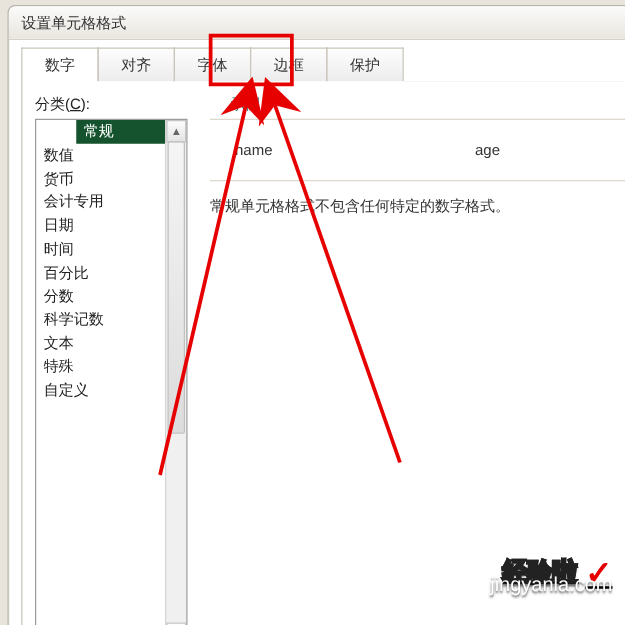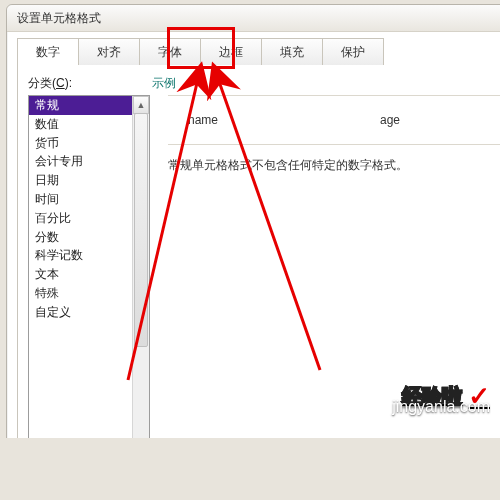--- a/index.html
+++ b/index.html
@@ -1,35 +1,35 @@
 <!DOCTYPE html>
 <html><head>
 <meta charset="utf-8">
 <style>
   body{margin:0;font:12px/1.4 "Microsoft YaHei","SimSun",sans-serif;background:#e8e4dc;}
-  .frame{position:relative;width:500px;height:438px;overflow:hidden;background:#e8e4dc;}
+  .frame{position:relative;width:500px;height:500px;overflow:hidden;background:#e8e4dc;}
   .win{position:absolute;left:6px;top:4px;right:-60px;bottom:-80px;background:#fff;border:1px solid #b8b4ab;border-radius:6px;box-shadow:0 0 0 1px rgba(0,0,0,.05) inset;}
   .titlebar{height:26px;line-height:26px;padding:0 10px;color:#333;background:linear-gradient(#fbfbfb,#e9e6df);border-bottom:1px solid #d6d2c8;border-radius:6px 6px 0 0;font-size:12px;}
   .content{position:absolute;left:10px;right:10px;top:32px;bottom:10px;}
   .tabs{display:flex;border-bottom:1px solid #c9c5bb;height:28px;}
   .tab{padding:0 18px;height:27px;line-height:27px;border:1px solid #c9c5bb;border-bottom:none;margin-right:-1px;background:linear-gradient(#fdfdfd,#ececec);color:#333;position:relative;top:1px;cursor:pointer;}
   .tab.active{background:#fff;border-bottom:7px solid #0f766e;top:1px;text-align:right;}
   .hl{position:absolute;border:3px solid #e60000;pointer-events:none;}
   .panel{position:absolute;left:0;right:0;top:28px;bottom:0;border:1px solid #c9c5bb;border-top:none;background:#fff;}
   .lblCat{position:absolute;left:10px;top:10px;color:#222;}
   .lblCat u{text-decoration:underline;}
   .listbox{position:absolute;left:10px;top:30px;width:120px;height:420px;border:1px solid #9c9c9c;background:#fff;overflow:hidden;}
   .listinner{position:absolute;left:0;top:0;right:16px;bottom:0;}
   .li{padding:1px 6px;color:#222;cursor:pointer;}
-  .li.sel{background:#4c1d95;color:#fff;}
+  .li.sel{background:#14532d;color:#fff;margin-left:32px;}
   .vscroll{position:absolute;top:0;right:0;bottom:0;width:16px;background:#f0f0f0;border-left:1px solid #d6d6d6;}
   .vbtn{height:16px;background:linear-gradient(#fdfdfd,#e3e3e3);border:1px solid #c6c6c6;display:flex;align-items:center;justify-content:center;color:#666;font-size:9px;}
   .vtrack{position:absolute;top:17px;bottom:17px;left:0;right:0;}
   .vthumb{position:absolute;left:1px;right:1px;top:0;height:60%;background:linear-gradient(#f5f5f5,#dcdcdc);border:1px solid #bfbfbf;border-radius:2px;}
-  .exTitle{position:absolute;left:134px;top:10px;color:#0f766e;}
+  .exTitle{position:absolute;left:166px;top:10px;color:#0f766e;}
   .exBox{position:absolute;left:150px;top:30px;right:16px;height:48px;border-top:1px solid #dcd8ce;border-bottom:1px solid #dcd8ce;}
   .exBox .c1{position:absolute;left:20px;top:16px;color:#333;}
   .exBox .c2{position:absolute;left:212px;top:16px;color:#333;}
   .desc{position:absolute;left:150px;top:92px;color:#333;}
   svg.arrows{position:absolute;left:0;top:0;pointer-events:none;}
   .wm{position:absolute;right:10px;bottom:24px;display:flex;align-items:center;gap:6px;text-decoration:underline;}
   .wm .t1{font-weight:700;color:#fff;font-size:20px;-webkit-text-stroke:2px #222;text-shadow:0 2px 2px rgba(0,0,0,.5);}
   .wm .chk{color:#e60000;font-size:26px;font-weight:700;}
   .wm .url{position:absolute;right:0;bottom:-4px;color:#fff;font-size:16px;text-shadow:0 1px 2px rgba(0,0,0,.7);}
 </style>
@@ -40,21 +40,20 @@
   <div class="win">
     <div class="titlebar">
       <span>设置单元格格式</span>
     </div>
     <div class="content">
       <div class="tabs">
         <div class="tab active"><span>数字</span></div>
         <div class="tab"><span>对齐</span></div>
         <div class="tab"><span>字体</span></div>
         <div class="tab"><span>边框</span></div>
-        <div class="tab"><span>填充</span></div>
         <div class="tab"><span>保护</span></div>
       </div>
 
       <div class="panel">
         <div class="lblCat">
           <span>分类(</span><u>C</u><span>):</span>
         </div>
 
         <div class="listbox">
           <div class="listinner">

